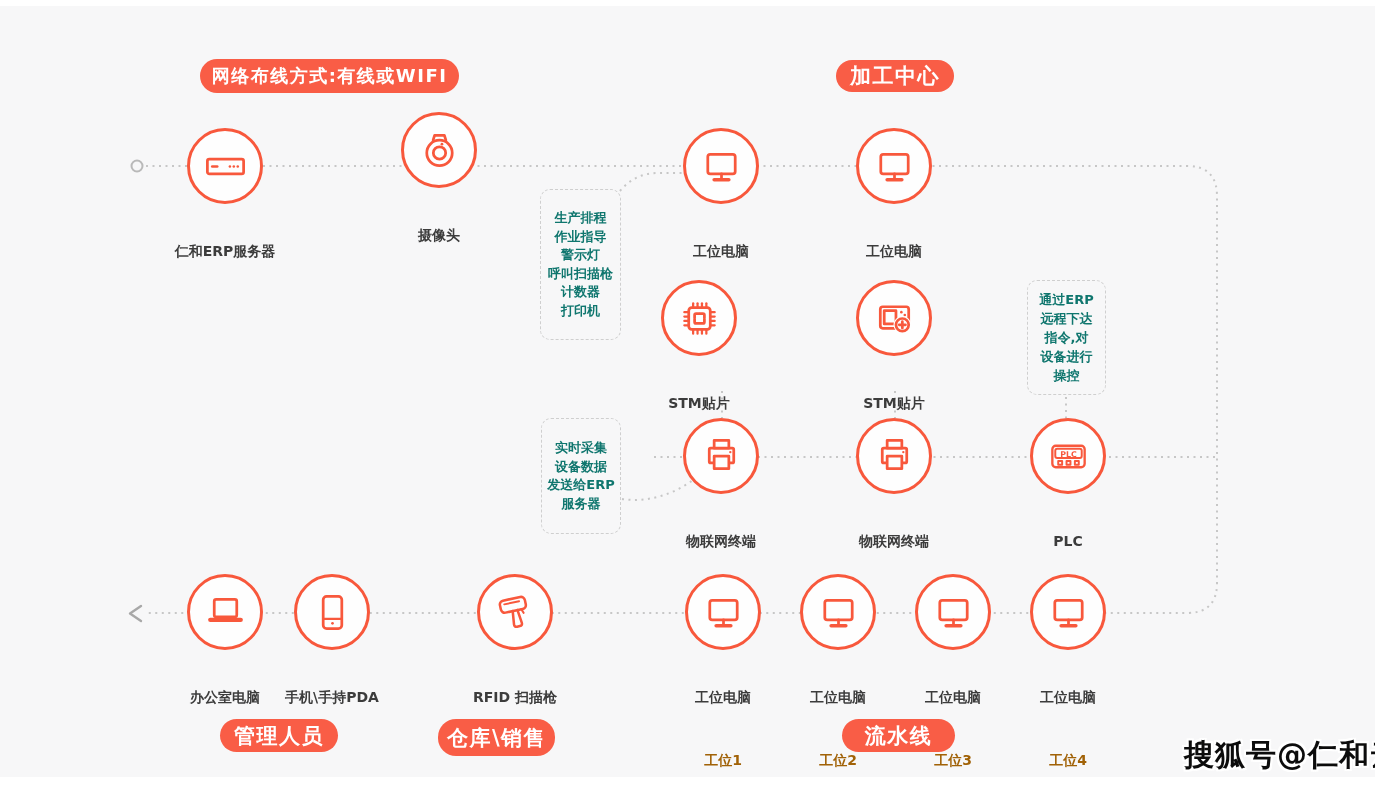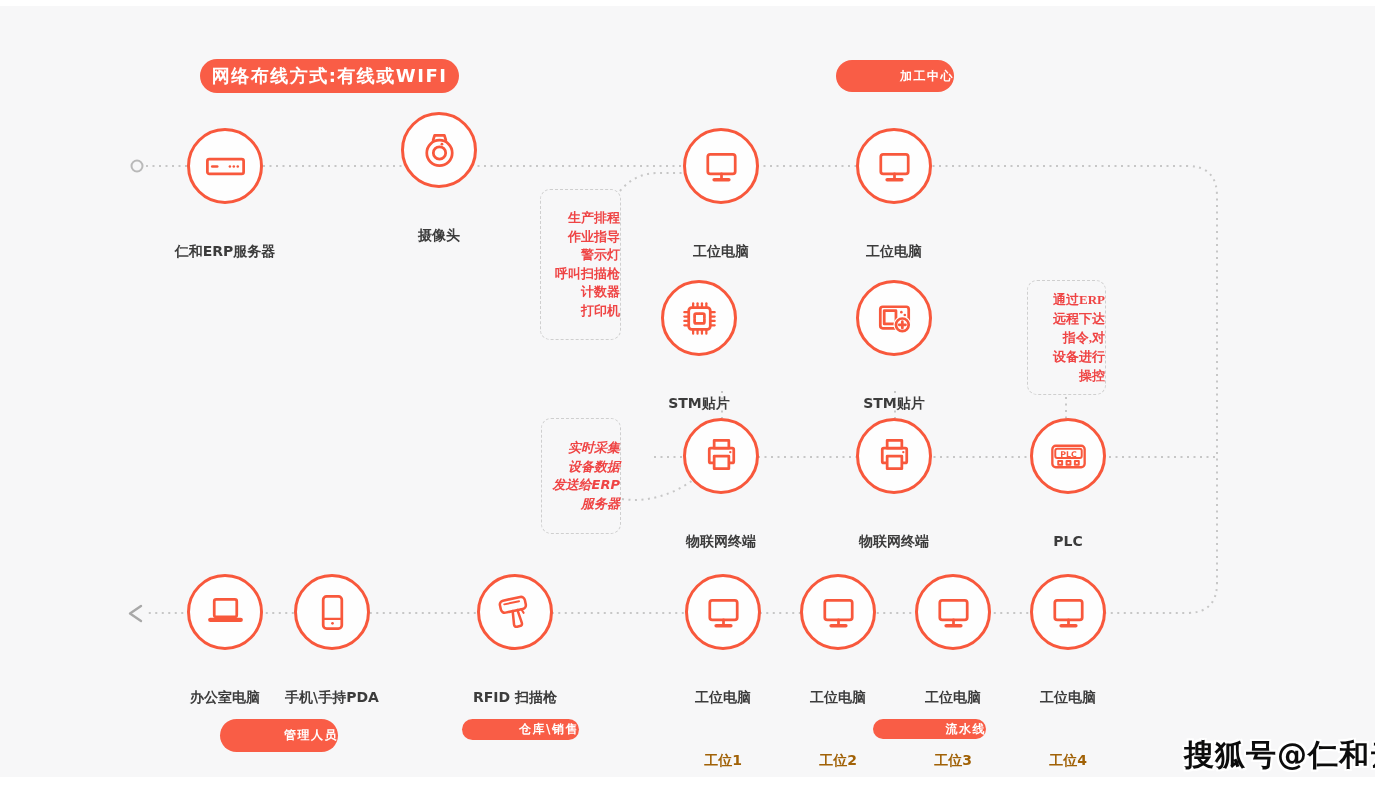--- a/index.html
+++ b/index.html
@@ -11,44 +11,44 @@
   }
   .edge { position:absolute; background:#ffffff; z-index:5; }
   .overlay { position:absolute; left:0; top:0; z-index:1; }
 
   .pill {
     position:absolute; z-index:3; background:#f95d46; color:#ffffff;
     border-radius:18px; display:flex; align-items:center; justify-content:center;
     font-weight:700; letter-spacing:1.5px;
   }
   .pill.big { font-size:18px; }
-  .pill.sm  { font-size:12px;justify-content:flex-end; }
+  .pill.sm  { font-size:21px; }
 
   .node { position:absolute; width:140px; display:flex; flex-direction:column; align-items:center; z-index:2;gap:26px; }
   .circ {
     width:76px; height:76px; box-sizing:border-box; border:3px solid #f8583c;
     border-radius:50%; background:#fefefe; display:flex; align-items:center; justify-content:center;
   }
   .ni { width:47px; height:47px; }
   .ni .st { stroke:#f8583c; stroke-width:2.8; fill:none; stroke-linecap:round; stroke-linejoin:round; }
   .ni .thick { stroke-width:3.6; }
   .ni .fl { fill:#f8583c; stroke:none; }
   .ni .wh { fill:#fefefe; }
   .lbl { margin-top:13px; font-size:14px; font-weight:700; color:#3c3c3c; text-align:center; line-height:17px; white-space:nowrap; }
   .sub { margin-top:20px; font-size:14px; font-weight:700; color:#a16207; white-space:nowrap; }
 
   .note {
     position:absolute; z-index:2; box-sizing:border-box;
     border:1.5px dashed #cfcfcf; border-radius:10px;
-    display:flex; flex-direction:column; align-items:flex-end; justify-content:center;
-    font-size:13px; font-weight:600; color:#ef4444; text-align:center;
+    display:flex; flex-direction:column; align-items:center; justify-content:center;
+    font-size:13px; font-weight:600; color:#0f766e; text-align:center;
   }
   .note.l6 div { line-height:18.5px; }
-  .note.l5 div { line-height:19px;font-family:Liberation Serif, serif; }
-  .note.l4 div { line-height:18.5px;font-style:italic; }
+  .note.l5 div { line-height:19px; }
+  .note.l4 div { line-height:18.5px; }
 
   .wm {
     position:absolute; z-index:4; right:18px; top:735px;
     font-size:30px; font-weight:700; color:#0c0c0c; letter-spacing:1px;
     text-shadow:-2px -2px 0 #fff, 2px -2px 0 #fff, -2px 2px 0 #fff, 2px 2px 0 #fff,
                  0 -2px 0 #fff, 0 2px 0 #fff, -2px 0 0 #fff, 2px 0 0 #fff;
   }
 </style>
 </head>
 <body>
@@ -71,24 +71,24 @@
 
   <div class="pill big" style="left:200px; top:59px; width:259px; height:34px;">
     <span>网络布线方式:有线或WIFI</span>
   </div>
   <div class="pill sm" style="left:836px; top:60px; width:118px; height:32px;">
     <span>加工中心</span>
   </div>
   <div class="pill sm" style="left:220px; top:719px; width:118px; height:33px;">
     <span>管理人员</span>
   </div>
-  <div class="pill sm" style="left:462px; top:719px; width:117px; height:21px;">
+  <div class="pill sm" style="left:438px; top:719px; width:117px; height:37px;">
     <span>仓库\销售</span>
   </div>
-  <div class="pill sm" style="left:873px; top:719px; width:113px; height:20px;">
+  <div class="pill sm" style="left:842px; top:719px; width:113px; height:33px;">
     <span>流水线</span>
   </div>
 
   <div class="node" style="left:155px; top:128px;">
     <div class="circ">
       <svg class="ni" viewBox="0 0 48 48">
         <rect class="st" x="5.5" y="16.5" width="37" height="15" rx="2"></rect>
         <line class="st" x1="10.5" y1="24" x2="15.5" y2="24"></line>
         <circle class="fl" cx="28.5" cy="24" r="1.3"></circle>
           <circle class="fl" cx="32.5" cy="24" r="1.3"></circle>

